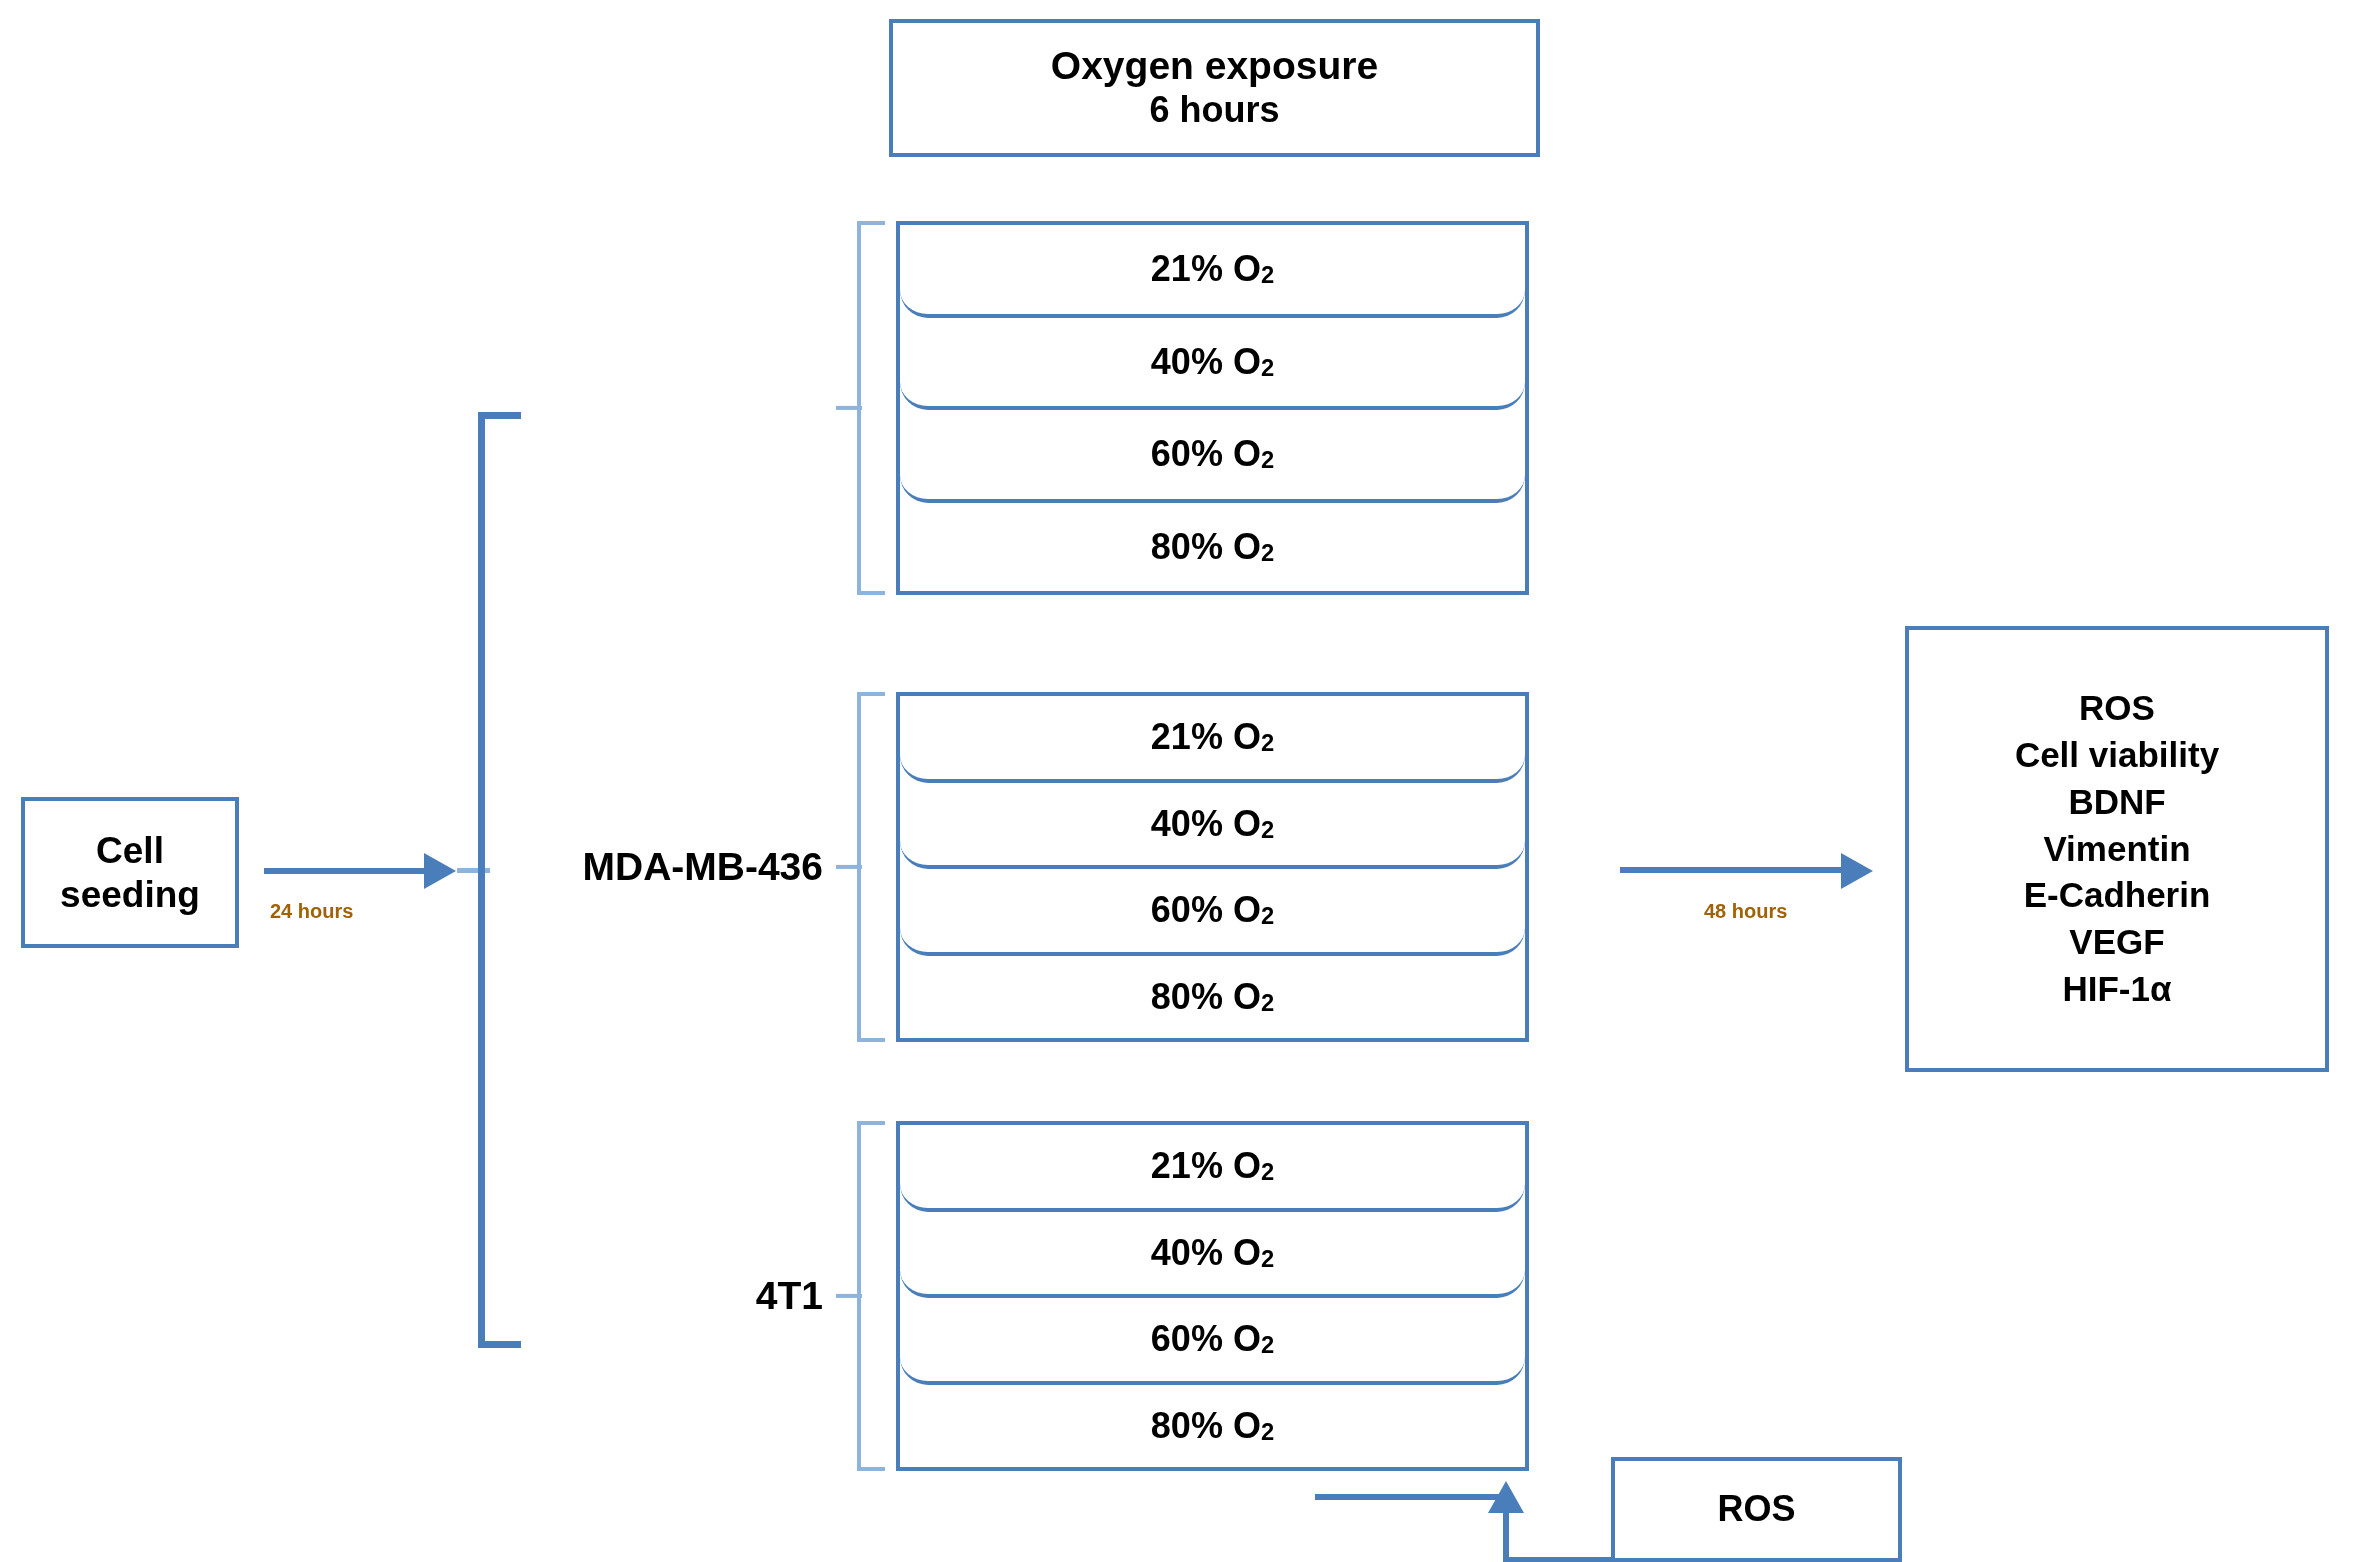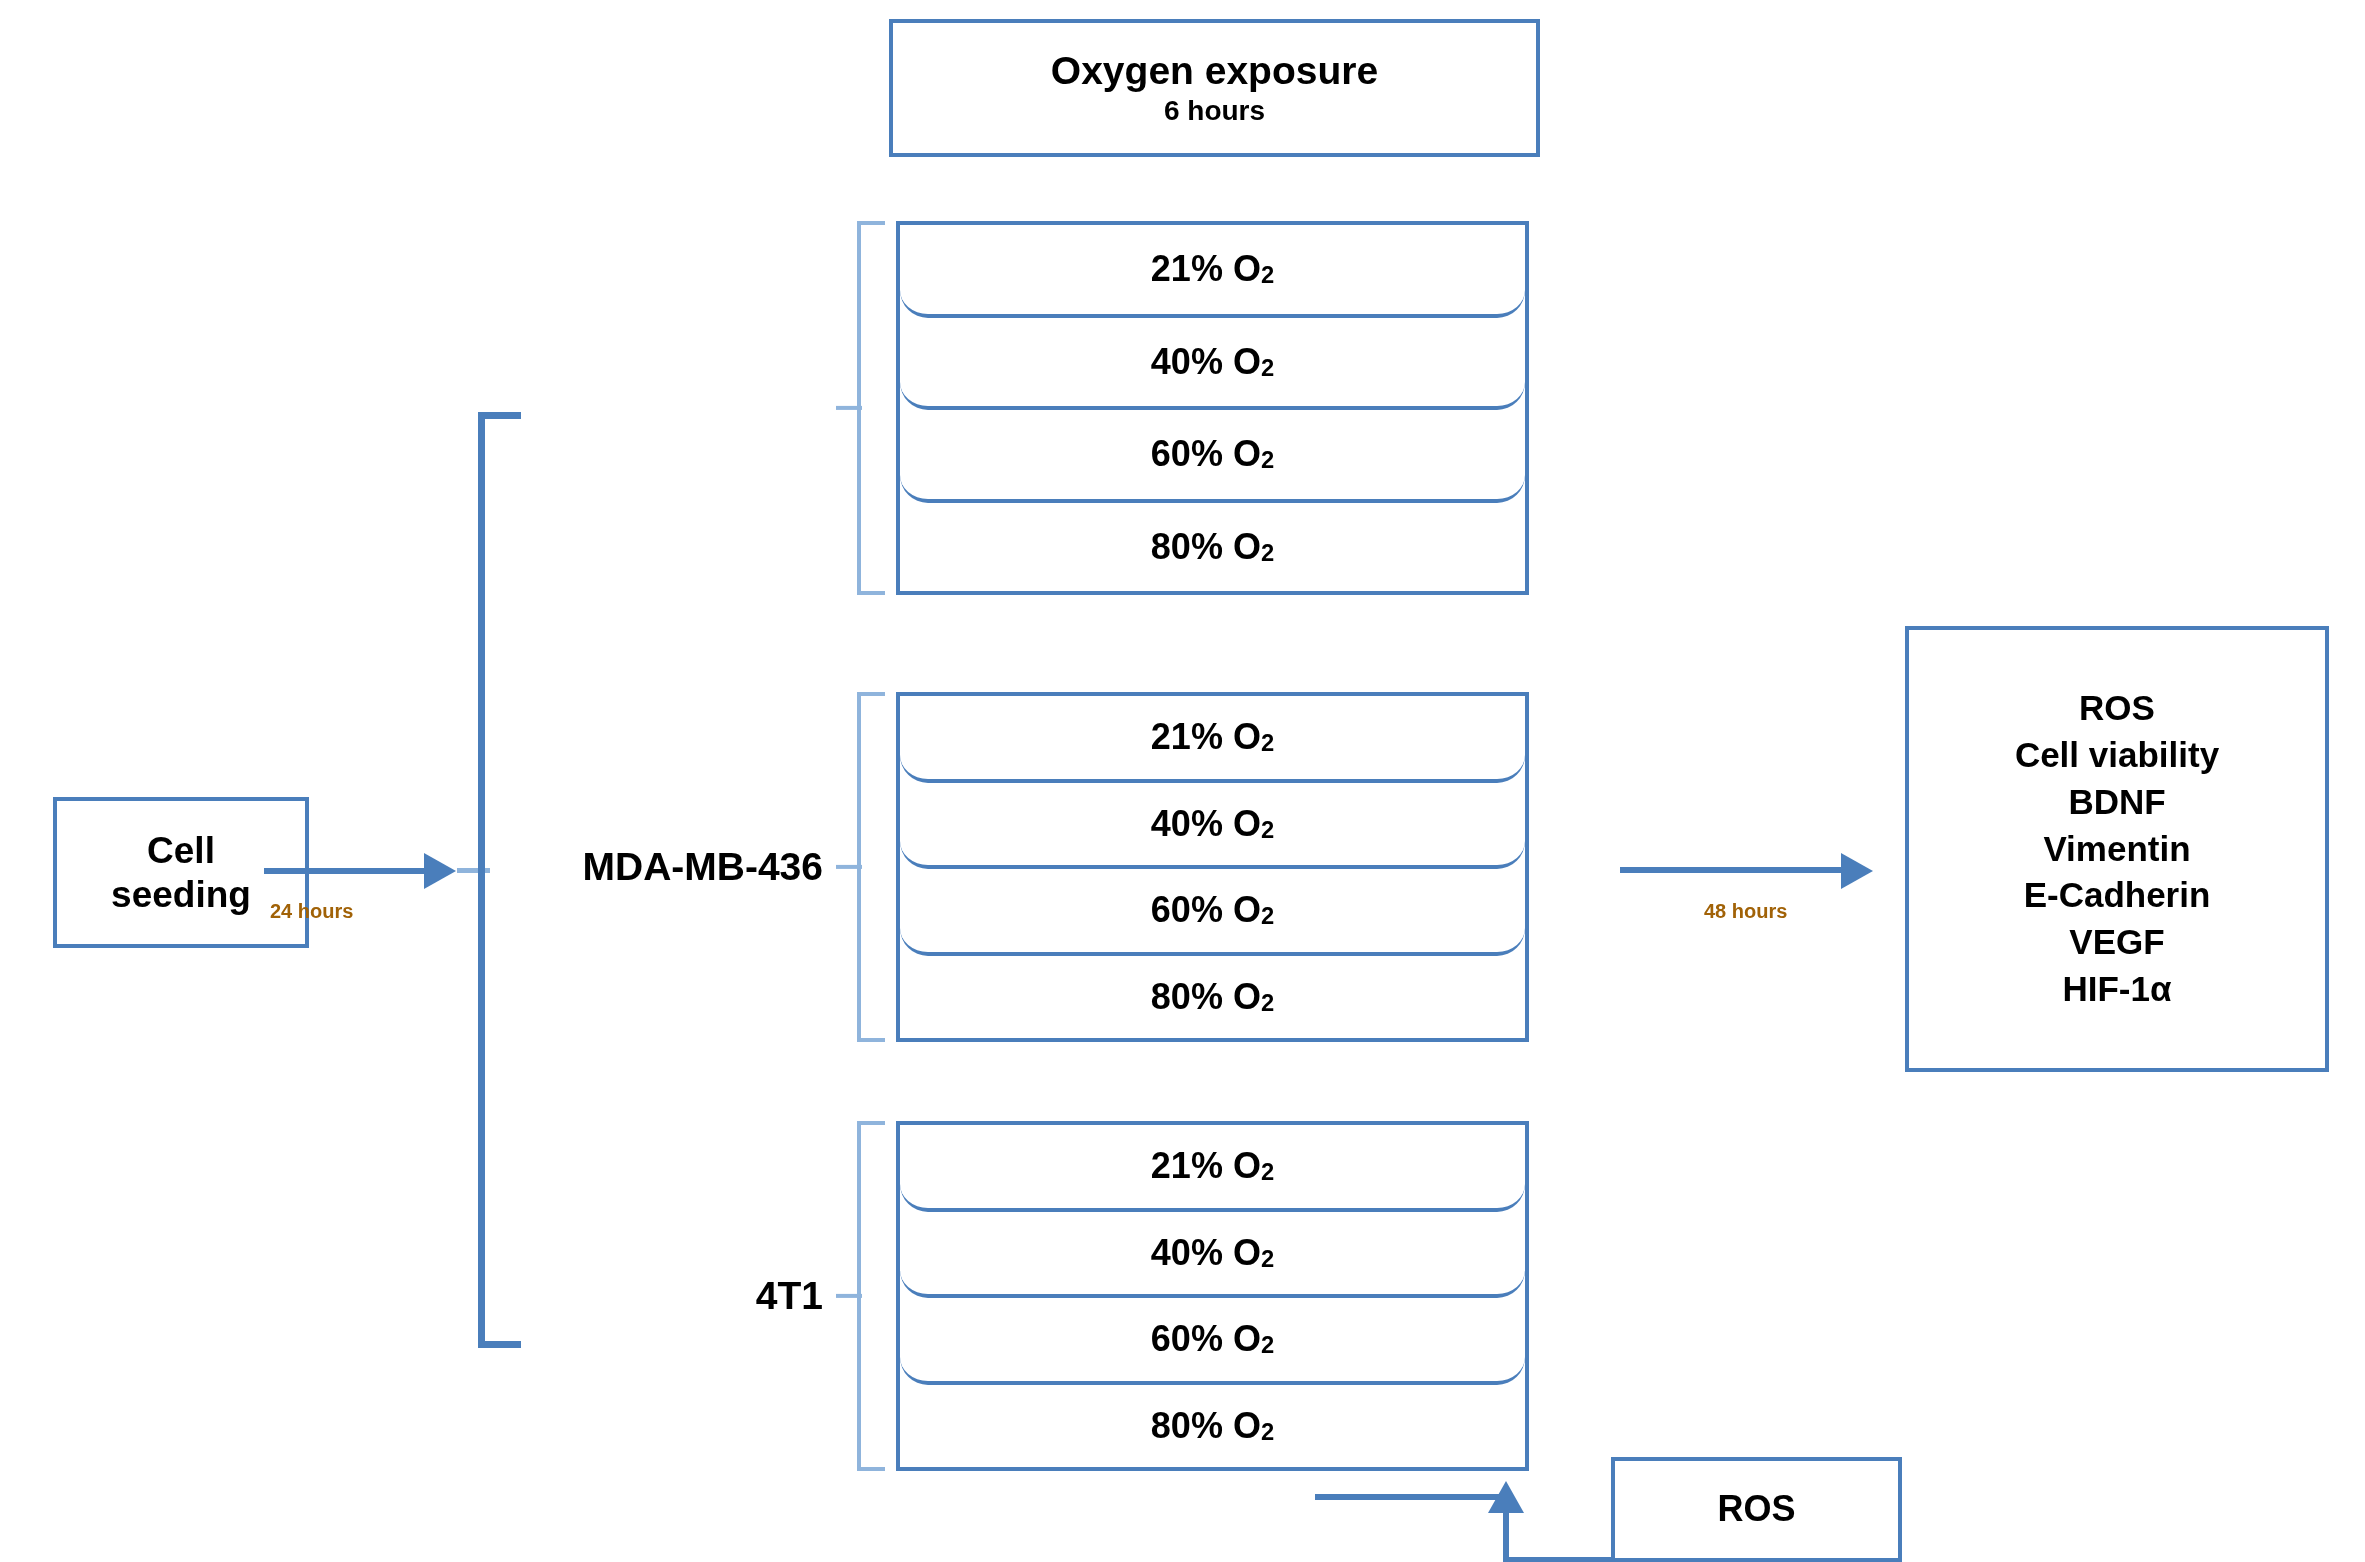--- a/index.html
+++ b/index.html
@@ -33,27 +33,26 @@
     color: #000000;
     font-weight: bold;
     line-height: 1.18;
   }
 
   #oxygen-box {
     left: 889px; top: 18.7px;
     width: 651px; height: 138px;
     font-size: 39px;
   }
-  #oxygen-box .ln2 { font-size: 28px; }
+  #oxygen-box .ln2 { font-size: 36px; }
 
   #seeding-box {
     left: 21px; top: 797px;
-    width: 256px; height: 151px;
+    width: 218px; height: 151px;
     font-size: 37px;
-    margin-left: 32px;
   }
 
   #outcomes-box {
     left: 1905px; top: 626px;
     width: 424px; height: 446px;
     font-size: 35px;
     line-height: 1.34;
   }
 
   #ros-box {

